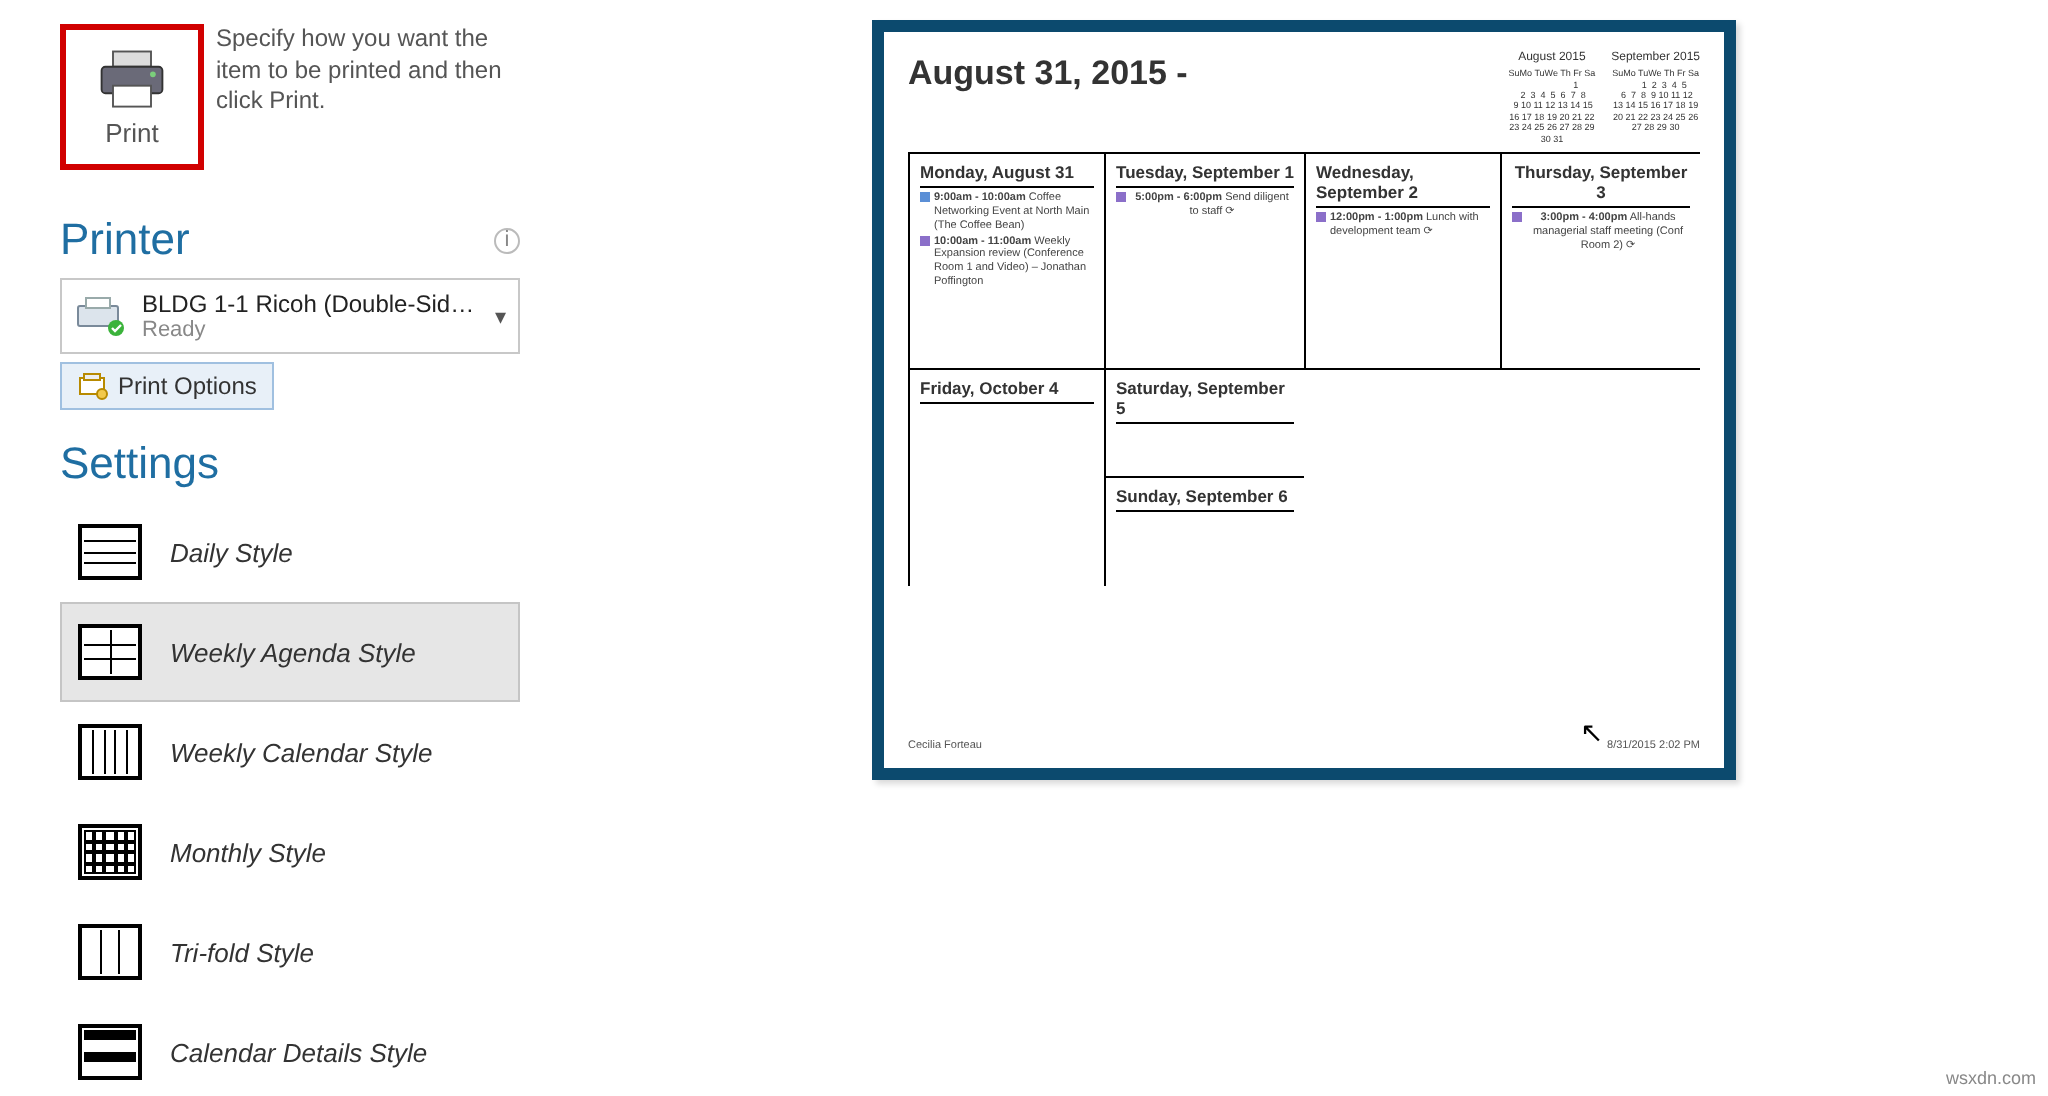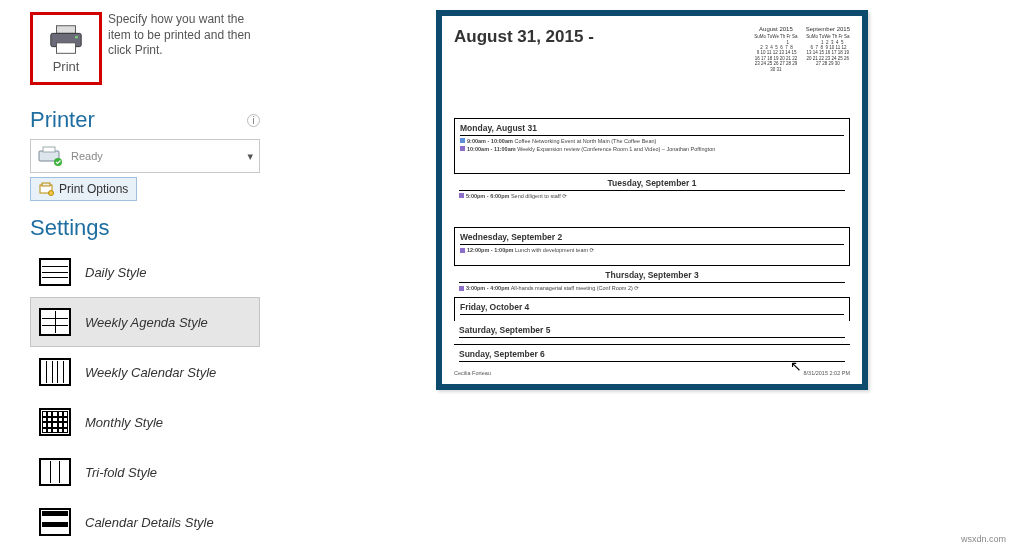--- a/index.html
+++ b/index.html
@@ -144,24 +144,23 @@
       justify-content: space-between;
       margin-bottom: 4px;
     }
     .page-title-block { font-size: 17px; font-weight: 700; line-height: 1.25; }
     .mini-cals { display: flex; gap: 8px; }
     .mini-cal { font-size: 4.5px; line-height: 1.2; text-align: center; color:#333; white-space: pre;}
     .mini-cal-title { font-size: 6px; margin-bottom:1px;}
     .cal-grid {
       flex: 1;
       display: grid;
-      grid-template-columns: 1fr;
+      grid-template-columns: 1fr 1fr 1fr 1fr;
       grid-template-rows: 1.22fr 1.22fr 0.85fr;
       border-top: 1.5px solid #000;
-      margin-top: 42px;
     }
     .cell {
       border-right: 1.5px solid #000;
       border-bottom: 1.5px solid #000;
       padding: 4px 5px;
       position: relative;
       overflow:hidden;
     }
     .cell:nth-child(2n){ border-right:0;text-align:center; }
     .day-title {
@@ -186,21 +185,21 @@
     .split-cell .cell-sun{ border-top:1.5px solid #000; flex:1;}
     .page-footer{
       display:flex;
       justify-content:space-between;
       font-size:5.5px;
       color:#555;
       margin-top:2px;
     }
     .watermark{
       position:absolute;
-      right:18px;
+      right:6px;
       bottom:4px;
       font-size:9px;
       color:#888;
     }
   </style>
 </head>
 <body>
 
 <div class="left-panel">
   <div class="print-section">
@@ -221,20 +220,21 @@
     <span class="info-icon">i</span>
   </div>
   <div class="printer-select">
     <svg viewBox="0 0 28 22">
         <rect x="2" y="6" width="20" height="10" rx="1" fill="#dce4ec" stroke="#7a8a9a"></rect>
         <rect x="6" y="2" width="12" height="5" fill="#fff" stroke="#9aa"></rect>
         <circle cx="21" cy="17" r="4" fill="#3bb33b"></circle>
         <path d="M19 17 l1.5 1.5 l3 -3" stroke="#fff" stroke-width="1.2" fill="none"></path>
       </svg>
     <div class="printer-info">
+      <div class="printer-name">BLDG 1-1 Ricoh (Double-Sid…</div>
       <div class="printer-status">Ready</div>
     </div>
     <span class="chevron">▾</span>
   </div>
   <div class="print-options">
     <svg viewBox="0 0 16 14">
         <rect x="1" y="3" width="12" height="8" fill="#fff" stroke="#b88a00"></rect>
         <rect x="3" y="1" width="8" height="3" fill="#eee" stroke="#b88a00"></rect>
         <circle cx="12" cy="11" r="2.5" fill="#f2c94c" stroke="#b88a00"></circle>
       </svg>

